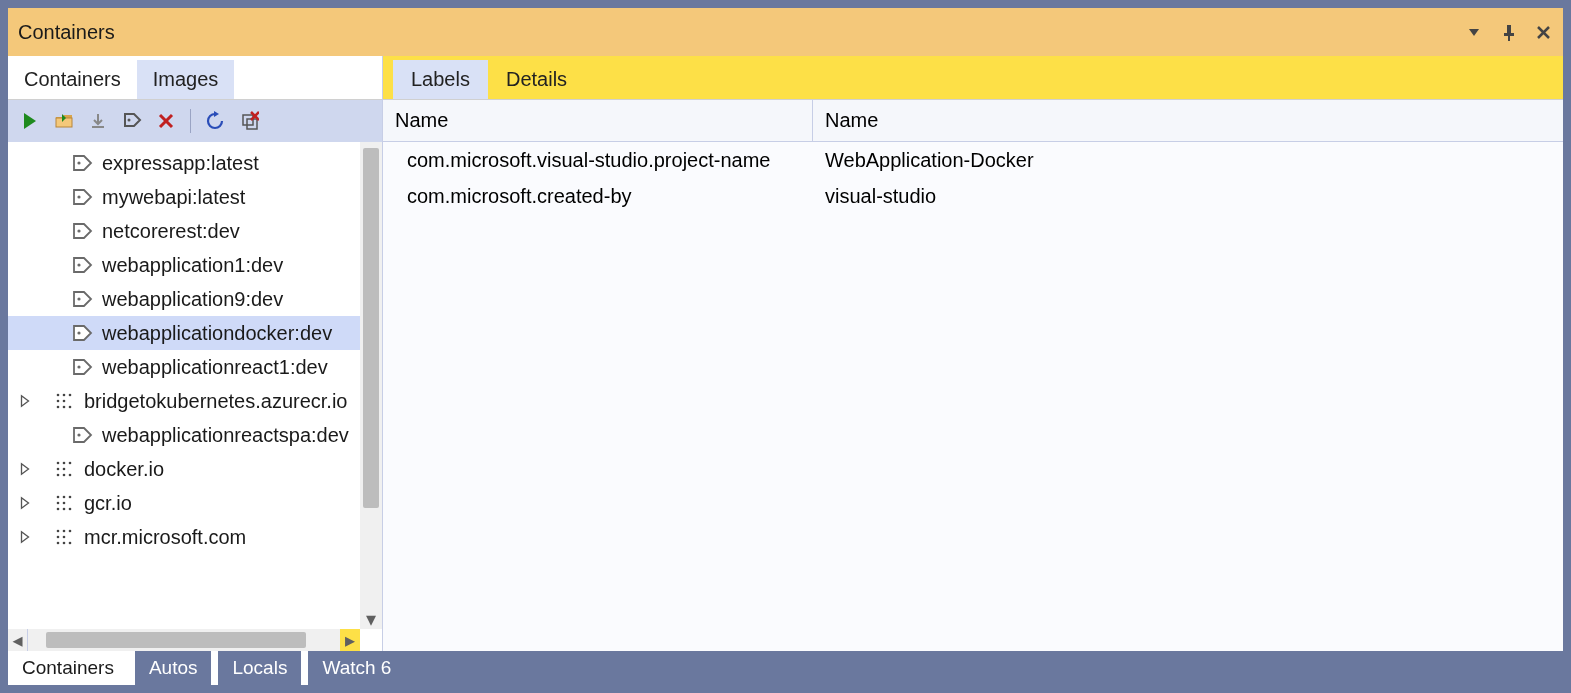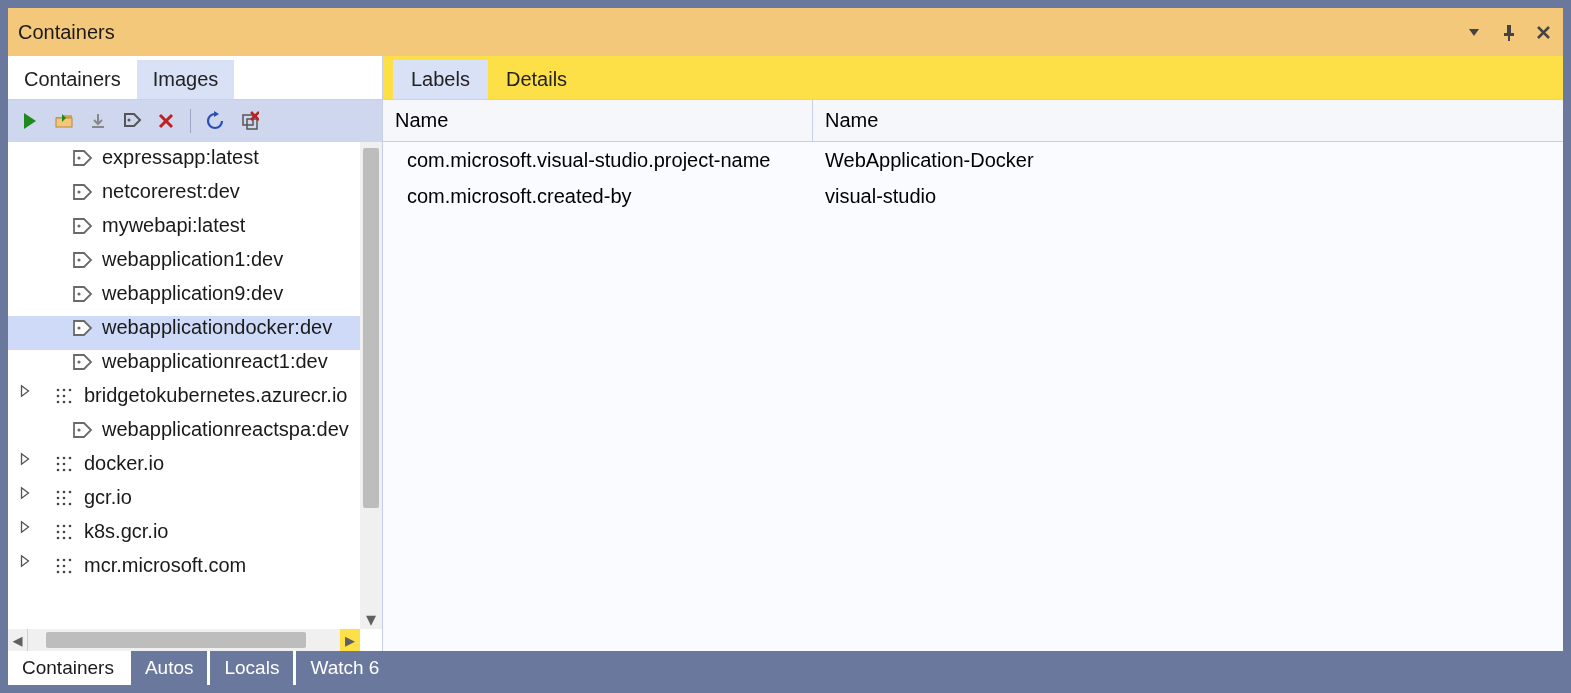--- a/index.html
+++ b/index.html
@@ -21,21 +21,21 @@
   .tree { position:absolute; left:0; top:0; right:22px; bottom:22px; overflow:hidden; padding-top:4px;}
   .vscroll { position:absolute; right:0; top:0; width:22px; bottom:22px; background:#f0f0f0; }
   .vscroll .thumb { position:absolute; left:3px; right:3px; top:6px; height:360px; background:#bdbdbd; border-radius:2px;}
   .vscroll .arrow { position:absolute; left:0; right:0; height:20px; display:flex; align-items:center; justify-content:center; color:#606060;}
   .vscroll .arrow.down { bottom:0; }
   .hscroll { position:absolute; left:0; right:22px; bottom:0; height:22px; background:#f0f0f0; }
   .hscroll .thumb { position:absolute; top:3px; bottom:3px; left:38px; width:260px; background:#bdbdbd; border-radius:2px;}
   .hscroll .arrow { position:absolute; top:0; bottom:0; width:20px; display:flex; align-items:center; justify-content:center; color:#606060;}
   .hscroll .arrow.left { left:0;}
   .hscroll .arrow.right { right:0;}
-  .tree-row { height:34px; display:flex; align-items:flex-start; white-space:nowrap; overflow:hidden; padding-left:8px; cursor:pointer;}
+  .tree-row { height:34px; display:flex; align-items:center; white-space:nowrap; overflow:hidden; padding-left:8px; cursor:pointer;}
   .tree-row.selected { background:#cfdaf8; }
   .expander { width:18px; display:flex; justify-content:center; color:#555; font-size:14px;}
   .indent { width:36px; }
   .node-icon { width:24px; height:24px; display:flex; align-items:center; justify-content:center; margin-right:8px;}
   .node-label { color:#1a1a1a; }
   
   .right { flex:1; display:flex; flex-direction:column; background:#fde047; min-width:0;}
   .right-tabs { height:44px; display:flex; align-items:flex-end; padding-left:10px; border-bottom:1px solid #d0d0d0;}
   .right-tab { padding:8px 18px; cursor:pointer; color:#222;}
   .right-tab.active { background:#d9e1f6; }
@@ -43,21 +43,21 @@
   .col-name { width:430px; padding-left:12px; border-right:1px solid #c7cee6; height:100%; display:flex; align-items:center;}
   .col-value { flex:1; padding-left:12px; height:100%; display:flex; align-items:center;}
   .grid-body { flex:1; background:#fafbfe;}
   .grid-row { height:36px; display:flex; align-items:center;}
   .cell-name { width:430px; padding-left:24px;}
   .cell-value { flex:1; padding-left:12px;}
   
   .bottom-tabs { height:34px; background:#6a789e; display:flex; align-items:stretch;}
   .btab { padding:0 14px; display:flex; align-items:center; color:#fff; cursor:pointer; font-size:19px;}
   .btab.active { background:#fff; color:#1a1a1a;}
-  .btab.sep { border-left:3px solid #ffffff;}
+  .btab.sep { border-left:7px solid #ffffff;}
   svg { display:block; }
 </style>
 </head>
 <body>
 
 <svg width="0" height="0" style="position:absolute">
   <defs>
     <g id="i-play">
         <polygon points="4,2 16,10 4,18" fill="#1e8a1e"></polygon>
       </g>
@@ -212,31 +212,31 @@
               <span class="node-label">expressapp:latest</span>
             </div>
             <div class="tree-row">
               <span class="indent"></span>
               <span style="width:18px"></span>
               <span class="node-icon">
                 <svg width="22" height="20" viewBox="0 0 22 20">
                   <use href="#i-tagnode"></use>
                 </svg>
               </span>
+              <span class="node-label">mywebapi:latest</span>
+            </div>
+            <div class="tree-row">
+              <span class="indent"></span>
+              <span style="width:18px"></span>
+              <span class="node-icon">
+                <svg width="22" height="20" viewBox="0 0 22 20">
+                  <use href="#i-tagnode"></use>
+                </svg>
+              </span>
               <span class="node-label">netcorerest:dev</span>
-            </div>
-            <div class="tree-row">
-              <span class="indent"></span>
-              <span style="width:18px"></span>
-              <span class="node-icon">
-                <svg width="22" height="20" viewBox="0 0 22 20">
-                  <use href="#i-tagnode"></use>
-                </svg>
-              </span>
-              <span class="node-label">mywebapi:latest</span>
             </div>
             <div class="tree-row">
               <span class="indent"></span>
               <span style="width:18px"></span>
               <span class="node-icon">
                 <svg width="22" height="20" viewBox="0 0 22 20">
                   <use href="#i-tagnode"></use>
                 </svg>
               </span>
               <span class="node-label">webapplication1:dev</span>
@@ -315,34 +315,20 @@
                   <use href="#i-expander"></use>
                 </svg>
               </span>
               <span style="width:18px"></span>
               <span class="node-icon">
                 <svg width="20" height="20" viewBox="0 0 20 20">
                   <use href="#i-registry"></use>
                 </svg>
               </span>
               <span class="node-label">gcr.io</span>
-            </div>
-            <div class="tree-row">
-              <span class="expander">
-                <svg width="14" height="14" viewBox="0 0 16 16">
-                  <use href="#i-expander"></use>
-                </svg>
-              </span>
-              <span style="width:18px"></span>
-              <span class="node-icon">
-                <svg width="20" height="20" viewBox="0 0 20 20">
-                  <use href="#i-registry"></use>
-                </svg>
-              </span>
-              <span class="node-label">k8s.gcr.io</span>
             </div>
             <div class="tree-row">
               <span class="expander">
                 <svg width="14" height="14" viewBox="0 0 16 16">
                   <use href="#i-expander"></use>
                 </svg>
               </span>
               <span style="width:18px"></span>
               <span class="node-icon">
                 <svg width="20" height="20" viewBox="0 0 20 20">

